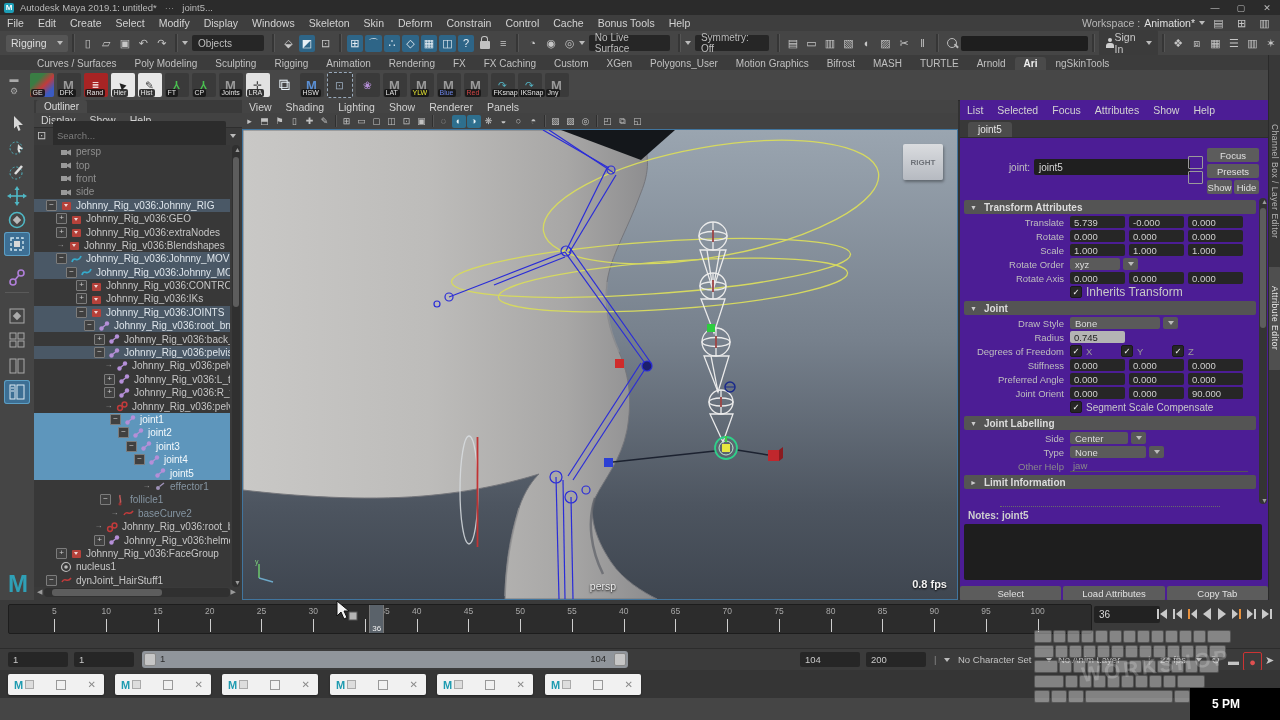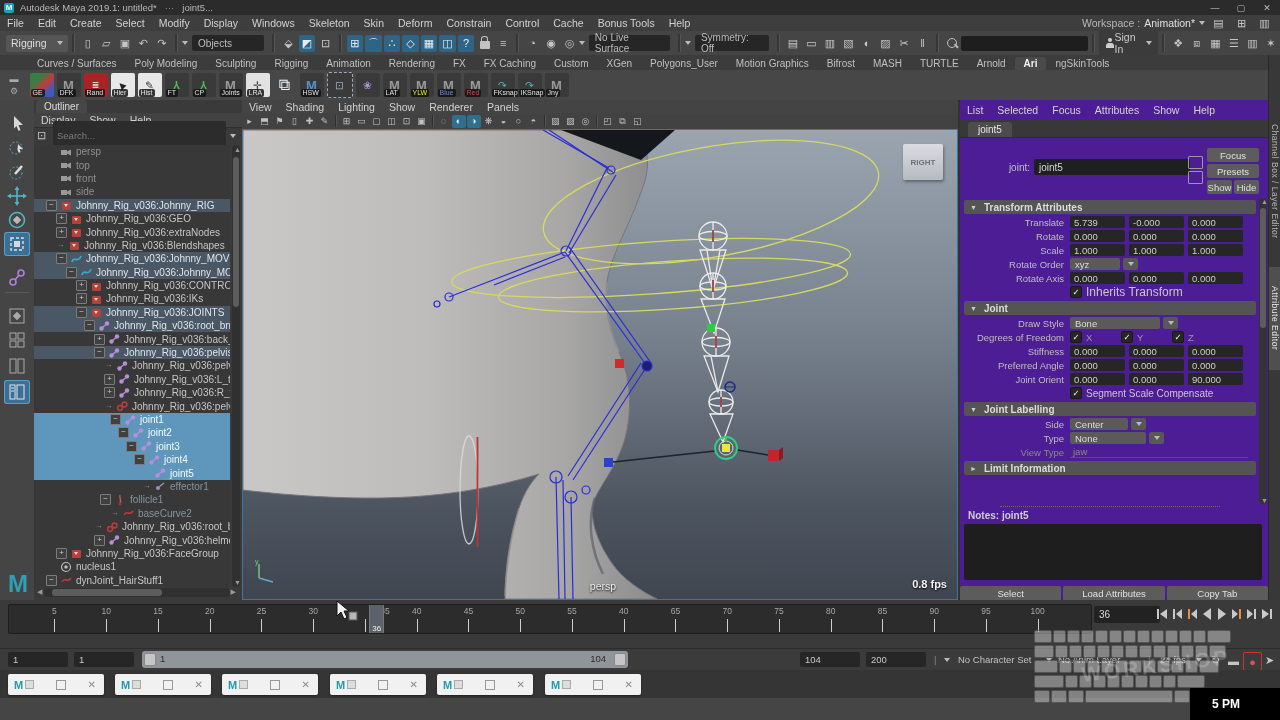--- a/index.html
+++ b/index.html
@@ -1031,20 +1031,24 @@
           <span>Joint</span>
         </div>
         <div class="ae-row">
           <span class="ae-label">Draw Style</span>
           <div class="dd" style="width: 80px;">Bone</div>
           <div class="dd-arrow">
             <span class="caret"></span>
           </div>
         </div>
         <div class="ae-row">
+          <span class="ae-label">Radius</span>
+          <div class="fld ae-cell light">0.745</div>
+        </div>
+        <div class="ae-row">
           <span class="ae-label">Degrees of Freedom</span>
           <span class="ae-cell row">
             <span class="cb">✓</span>
             <span style="font-size: 9.5px; color: rgb(154, 154, 154);">X</span>
           </span>
           <span class="ae-cell row">
             <span class="cb">✓</span>
             <span style="font-size: 9.5px; color: rgb(154, 154, 154);">Y</span>
           </span>
           <span class="ae-cell row">
@@ -1087,21 +1091,21 @@
           </div>
         </div>
         <div class="ae-row">
           <span class="ae-label">Type</span>
           <div class="dd" style="width: 66px;">None</div>
           <div class="dd-arrow">
             <span class="caret"></span>
           </div>
         </div>
         <div class="ae-row">
-          <span class="ae-label" style="color: rgb(138, 138, 138);">View Type</span>
+          <span class="ae-label" style="color: rgb(138, 138, 138);">Other Help</span>
           <div class="textline">jaw</div>
         </div>
         <div class="ae-sec">
           <span class="tri">►</span>
           <span>Limit Information</span>
         </div>
       </div>
     <div id="ae-vscroll">
       <span class="scroll-arrow" style="top:0;left:2px">▲</span>
         <div id="ae-vthumb"></div>

